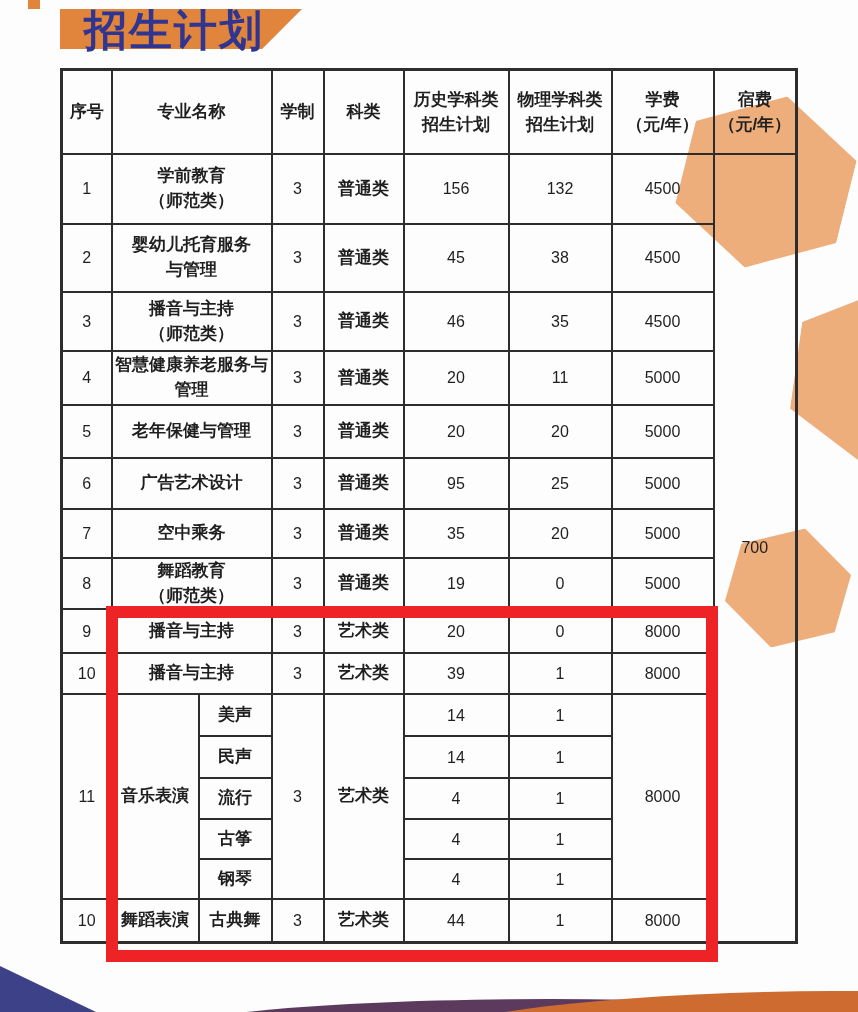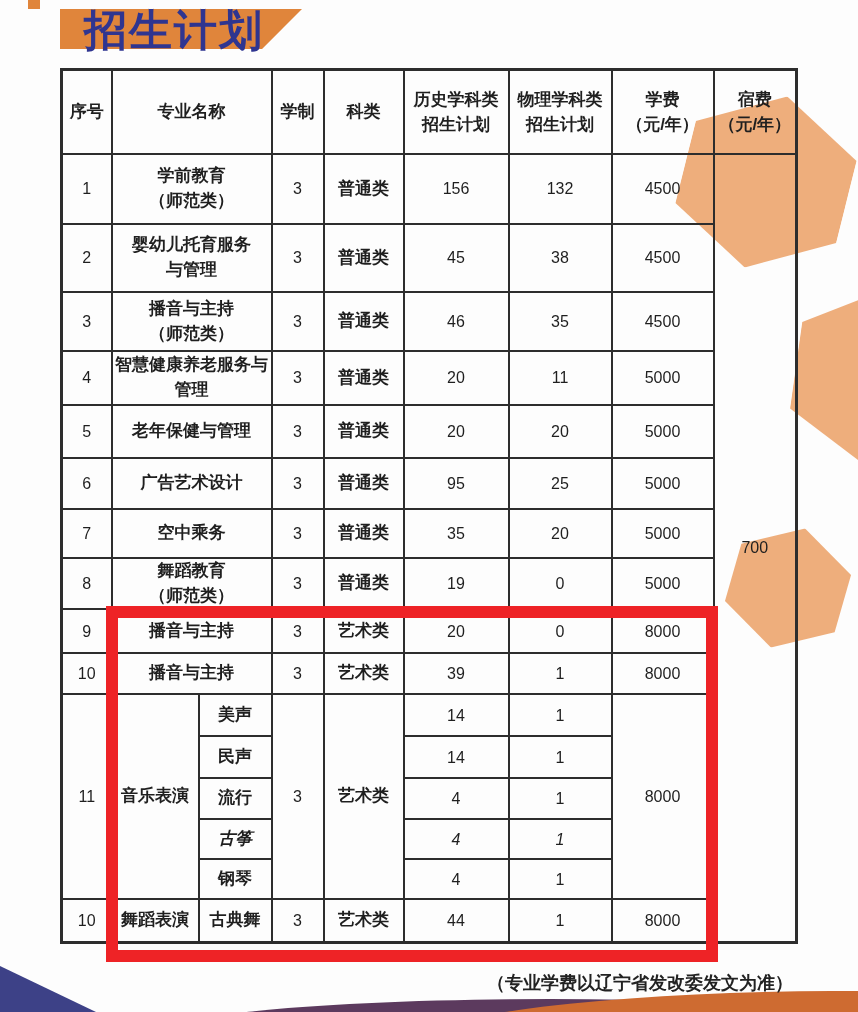--- a/index.html
+++ b/index.html
@@ -247,21 +247,21 @@
           <tr style="height: 42px;">
             <td class="cjk">民声</td>
             <td class="num">14</td>
             <td class="num">1</td>
           </tr>
           <tr style="height: 41px;">
             <td class="cjk">流行</td>
             <td class="num">4</td>
             <td class="num">1</td>
           </tr>
-          <tr style="height: 40px; font-style: italic;">
+          <tr style="height: 40px;">
             <td class="cjk">古筝</td>
             <td class="num">4</td>
             <td class="num">1</td>
           </tr>
           <tr style="height: 40px;">
             <td class="cjk">钢琴</td>
             <td class="num">4</td>
             <td class="num">1</td>
           </tr>
           <tr style="height: 43px;">
@@ -273,19 +273,18 @@
             <td class="num">44</td>
             <td class="num">1</td>
             <td class="num">8000</td>
           </tr>
         </tbody>
     </table>
   </div>
 
   <div class="highlight-rect"></div>
 
-  <div class="footnote">（专业学费以辽宁省发改委发文为准）</div>
 
   <div class="wave-navy"></div>
   <div class="wave-purple"></div>
   <div class="wave-orange"></div>
 
 </div>
 
 </body></html>

